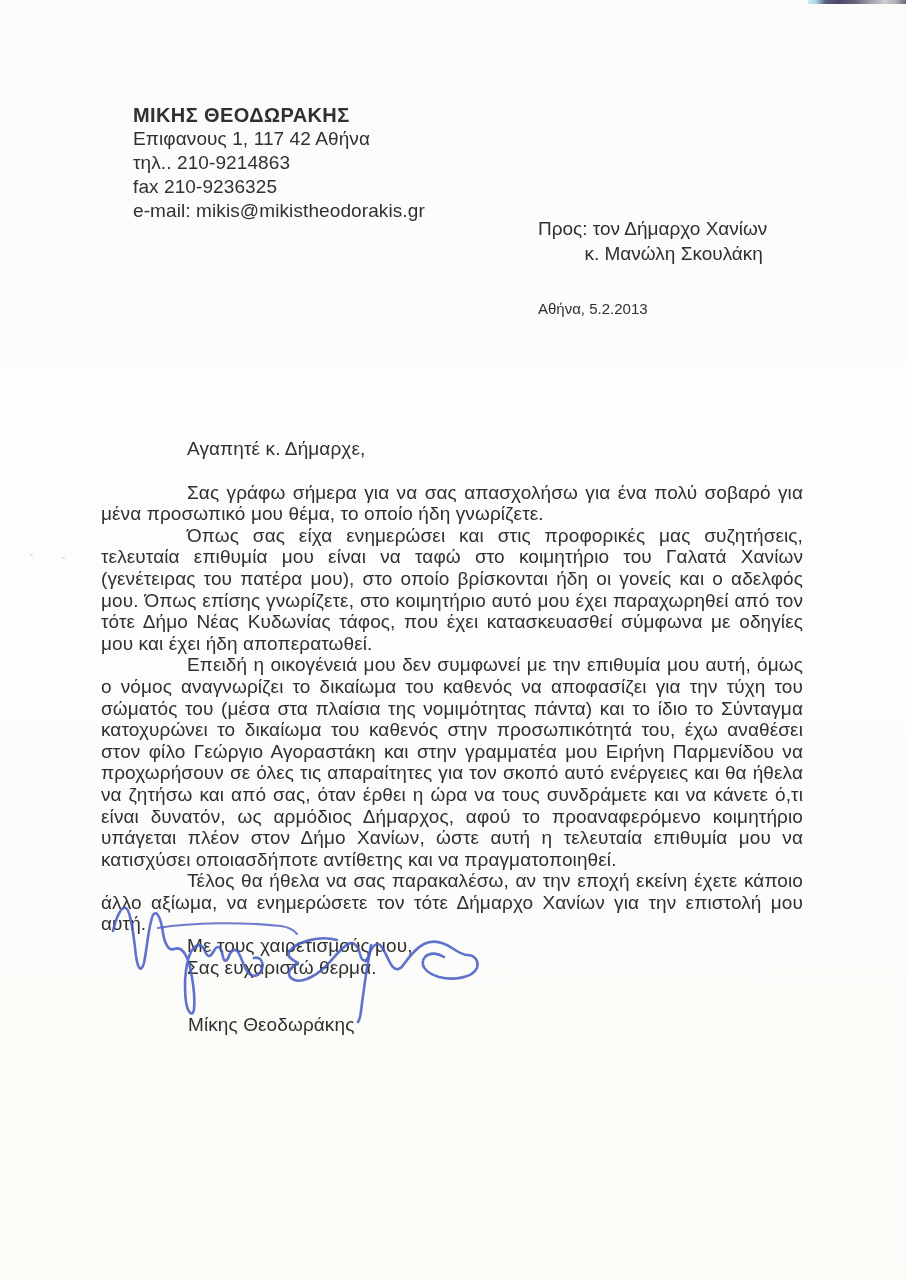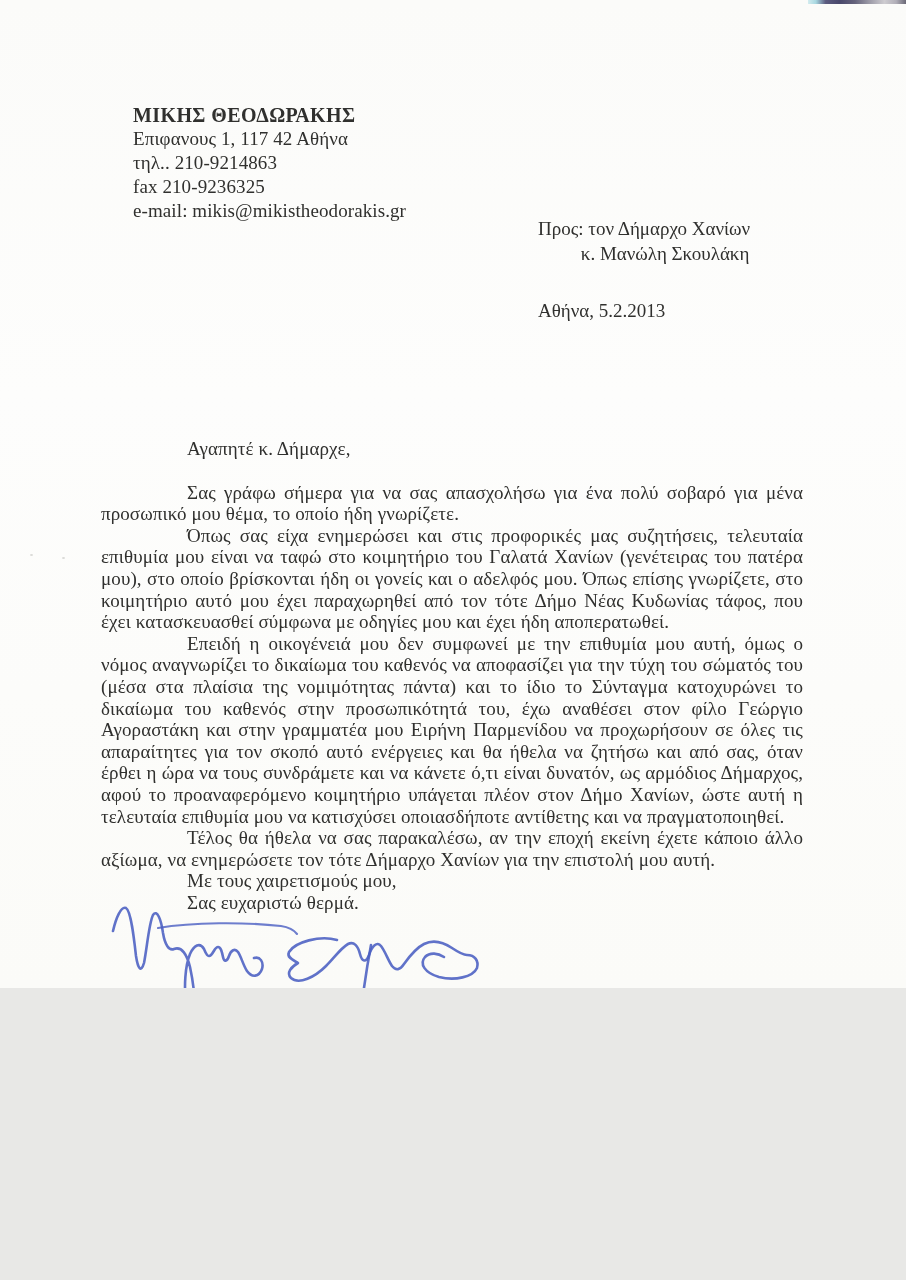--- a/index.html
+++ b/index.html
@@ -1,23 +1,23 @@
 <!DOCTYPE html>
 <html lang="el"><head>
 <meta charset="utf-8">
 <style>
   html,body{margin:0;padding:0;background:#e8e8e6;}
   .paper{
     position:relative;
-    width:906px;height:988px;
+    width:906px;height:1280px;
     margin:0 auto;
     background:#fcfcfa;
     background-image:linear-gradient(180deg,#fbfbf9 0%,#fdfdfc 40%,#fbfbf8 100%);
     overflow:hidden;
-    font-family:Liberation Serif, serif;
+    font-family:Liberation Sans, sans-serif;
     color:#30302e;
   }
   
   .scan-strip{
     position:absolute;top:0;right:0;width:98px;height:4px;
     background:linear-gradient(90deg,
       #cfeaee 0%, #9fd4de 8%, #4a4a72 18%, #35345c 32%, #55536e 48%,
       #8f8d9c 62%, #c9c7cc 78%, #a8a5b0 90%, #5a5868 100%);
     opacity:.9;
   }
@@ -30,21 +30,21 @@
   .sender .name{font-weight:bold;font-size:20px;letter-spacing:.4px;}
 
   .recipient{
     position:absolute;left:538px;top:216px;
     font-size:19px;line-height:25px;
   }
   .recipient .line2{padding-left:42px;text-align:center;}
 
   .dateline{
     position:absolute;left:538px;top:300px;
-    font-size:19px;
+    font-size:15px;
   }
 
   .letter-body{
     position:absolute;left:101px;top:438px;width:702px;
     font-size:19px;line-height:21.6px;letter-spacing:.1px;
   }
   .salutation{margin:0 0 22px 0;text-indent:86px;}
   .letter-body p{margin:0;text-align:justify;text-indent:86px;}
   .closing-line{margin:0;text-indent:86px;}
 

